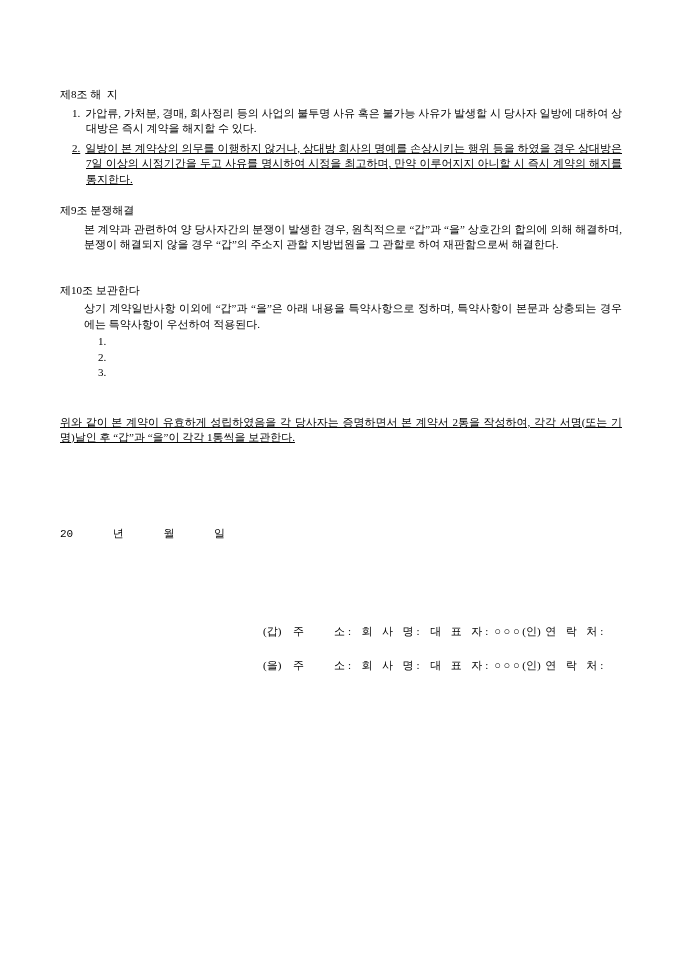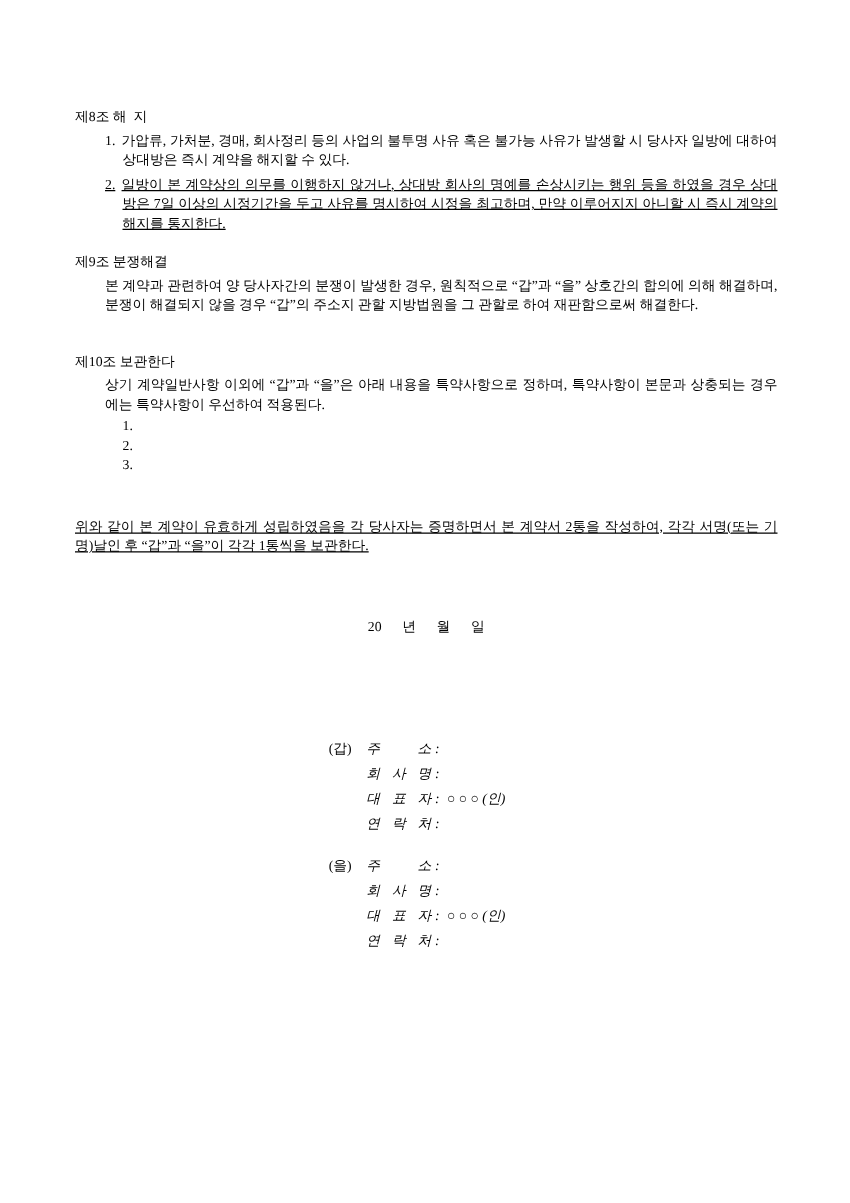--- a/index.html
+++ b/index.html
@@ -19,21 +19,21 @@
     line-height: 15.5px;
     padding: 87px 58px 0 60px;
     overflow: hidden;
   }
   .ws-pre { white-space: pre; }
   .heading {
     margin: 0 0 3px 0;
     font-weight: normal;
   }
   .clause {
-    margin-left: 24px;
+    margin-left: 12px;
     padding-left: 14px;
     text-indent: -14px;
     text-align: justify;
     word-break: break-all;
   }
   .clause + .clause { margin-top: 4px; text-decoration: underline; }
   .num { padding-right: 5px; }
   .body {
     margin-left: 24px;
     text-align: justify;
@@ -42,37 +42,35 @@
   .article-9 { margin-top: 16px; }
   .article-10 { margin-top: 30px; }
   .sublist { margin-left: 38px; margin-top: 2px; }
   .closing {
     margin-top: 34px;
     text-align: justify;
     word-break: break-all;
     text-decoration: underline;
   }
   .date {
-    margin-top: 49px;
-    text-align: center;
+    margin-top: 81px;
     white-space: pre;
+    font-family: Liberation Mono, monospace;
   }
   .sig-area { margin-top: 82px; }
   .sig-block {
     display: flex;
     margin-left: 203px;
     align-items: flex-start;
   }
   .sig-block + .sig-block { margin-top: 18px; }
   .party-label { width: 30px; flex: none; }
   .sig-fields {
     display: flex;
-    flex-direction: column;
     gap: 4.5px;
-    font-style: italic;
   }
   .sig-label {
     display: inline-block;
     width: 52px;
     text-align: justify;
     text-align-last: justify;
     vertical-align: bottom;
   }
   .sig-colon { padding: 0 6px 0 3px; }
   .sig-value { white-space: pre; }

